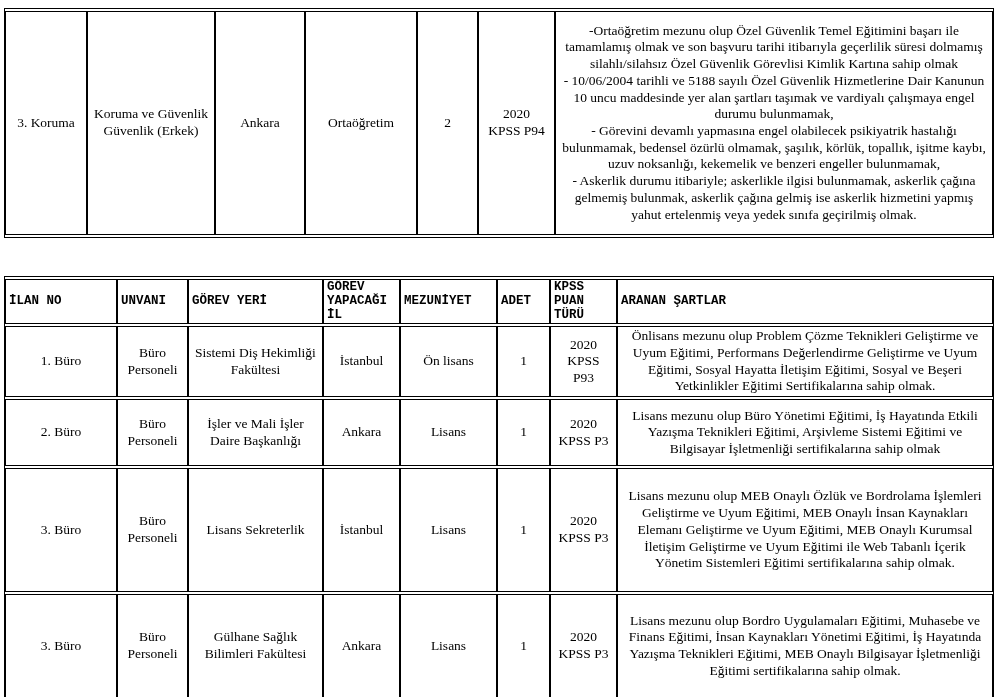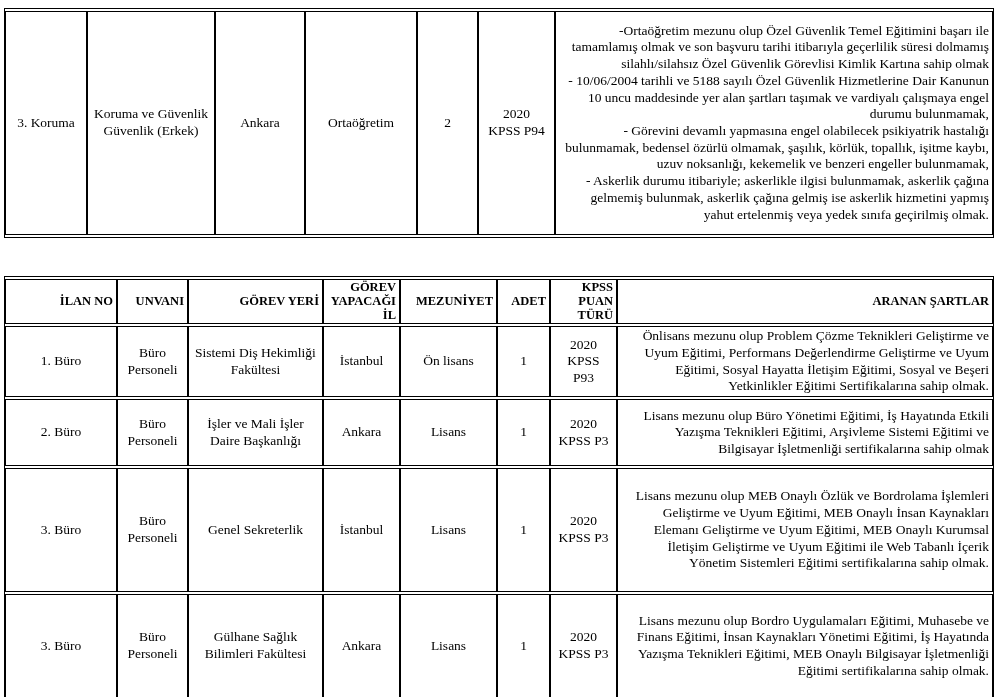--- a/index.html
+++ b/index.html
@@ -40,24 +40,25 @@
   .t1 tr      { height: 224px; }
   .t2 tr.hrow { height: 40px;  }
   .t2 tr.r1   { height: 68px;  }
   .t2 tr.r2   { height: 67px;  }
   .t2 tr.r3   { height: 124px; }
   .t2 tr.r4   { height: 104px; }
   table.doc-table th {
     font-weight: bold;
     font-size: 12.5px;
     line-height: 1.1;
-    text-align: right;
+    text-align: left;
+    font-family: Liberation Mono, monospace;
   }
   .c   { text-align: center; }
-  .l   { text-align: right; padding: 2px 5px; }
+  .l   { text-align: center; padding: 2px 5px; }
   .b   { font-weight: bold; font-size: 12.5px; margin-left: 26px; }
   .pre { white-space: pre-line; }
 </style>
 </head>
 <body>
 
 <div class="page">
 
   <table class="doc-table t1">
     <colgroup>
@@ -127,21 +128,21 @@
       <td class="c">Ankara</td>
       <td class="c">Lisans</td>
       <td class="c">1</td>
       <td class="c pre">2020
 KPSS P3</td>
       <td class="l">Lisans mezunu olup Büro Yönetimi Eğitimi, İş Hayatında Etkili Yazışma Teknikleri Eğitimi, Arşivleme Sistemi Eğitimi ve Bilgisayar İşletmenliği sertifikalarına sahip olmak</td>
     </tr>
     <tr class="r3">
       <td class="c b">3. Büro</td>
       <td class="c">Büro Personeli</td>
-      <td class="c">Genel Sekreterlik</td>
+      <td class="c">Lisans Sekreterlik</td>
       <td class="c">İstanbul</td>
       <td class="c">Lisans</td>
       <td class="c">1</td>
       <td class="c pre">2020
 KPSS P3</td>
       <td class="l">Lisans mezunu olup MEB Onaylı Özlük ve Bordrolama İşlemleri Geliştirme ve Uyum Eğitimi, MEB Onaylı  İnsan Kaynakları Elemanı Geliştirme ve Uyum Eğitimi, MEB Onaylı Kurumsal İletişim Geliştirme ve Uyum Eğitimi ile Web Tabanlı İçerik Yönetim Sistemleri Eğitimi sertifikalarına sahip olmak.</td>
     </tr>
     <tr class="r4">
       <td class="c b">3. Büro</td>
       <td class="c">Büro Personeli</td>

